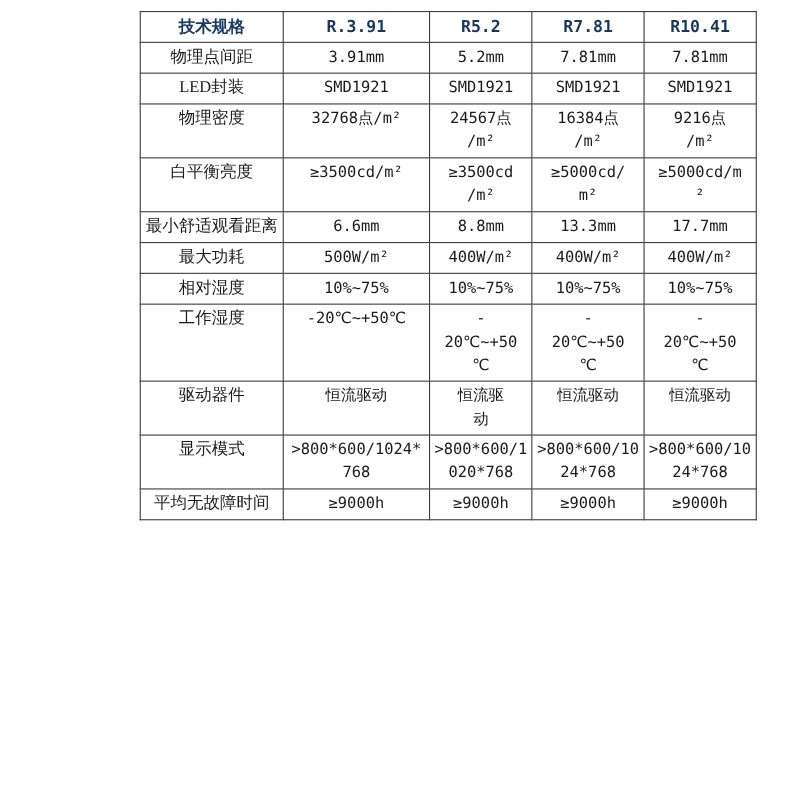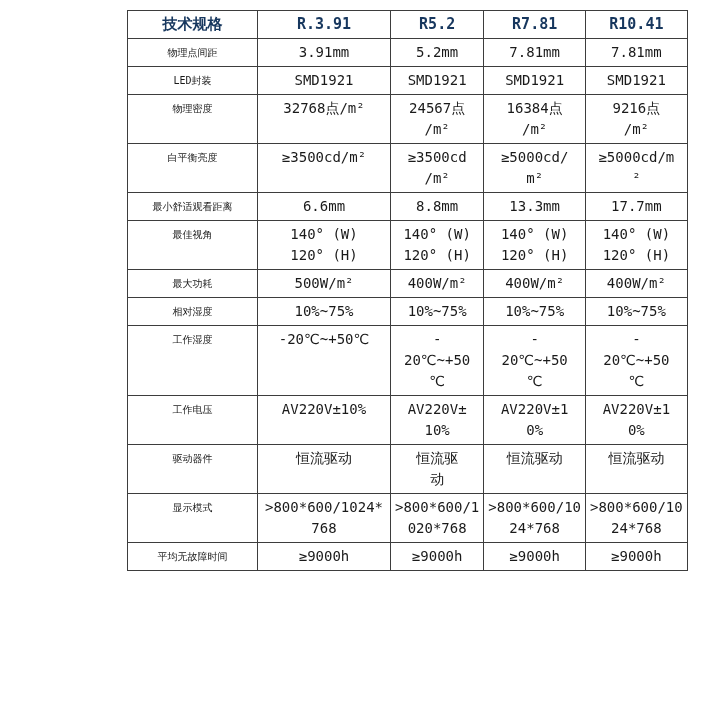--- a/index.html
+++ b/index.html
@@ -45,22 +45,23 @@
     overflow-wrap: break-word;
     word-wrap: break-word;
   }
   table.spec th {
     color: #17375e;
     font-weight: bold;
     font-size: 15px;
     line-height: 21px;
   }
   table.spec td.label {
-    font-size: 10px;
+    font-size: 15px;
     padding: 3px 2px;
+    font-family: Liberation Serif, serif;
   }
   
   table.spec td.ml { text-align: center; }
 </style>
 </head>
 <body>
 
 <div class="page">
   <div class="table-wrap">
     <table class="spec">
@@ -114,31 +115,20 @@
 ²</td>
         </tr>
         <tr>
           <td class="label">最小舒适观看距离</td>
           <td>6.6mm</td>
           <td>8.8mm</td>
           <td>13.3mm</td>
           <td>17.7mm</td>
         </tr>
         <tr>
-          <td class="label">最佳视角</td>
-          <td class="ml">140° (W)
-120° (H)</td>
-          <td class="ml">140° (W)
-120° (H)</td>
-          <td class="ml">140° (W)
-120° (H)</td>
-          <td class="ml">140° (W)
-120° (H)</td>
-        </tr>
-        <tr>
           <td class="label">最大功耗</td>
           <td>500W/m²</td>
           <td>400W/m²</td>
           <td>400W/m²</td>
           <td>400W/m²</td>
         </tr>
         <tr>
           <td class="label">相对湿度</td>
           <td>10%~75%</td>
           <td>10%~75%</td>
@@ -150,30 +140,20 @@
           <td>-20℃~+50℃</td>
           <td class="ml">-
 20℃~+50
 ℃</td>
           <td class="ml">-
 20℃~+50
 ℃</td>
           <td class="ml">-
 20℃~+50
 ℃</td>
-        </tr>
-        <tr>
-          <td class="label">工作电压</td>
-          <td>AV220V±10%</td>
-          <td class="ml">AV220V±
-10%</td>
-          <td class="ml">AV220V±1
-0%</td>
-          <td class="ml">AV220V±1
-0%</td>
         </tr>
         <tr>
           <td class="label">驱动器件</td>
           <td>恒流驱动</td>
           <td class="ml">恒流驱
 动</td>
           <td>恒流驱动</td>
           <td>恒流驱动</td>
         </tr>
         <tr>

